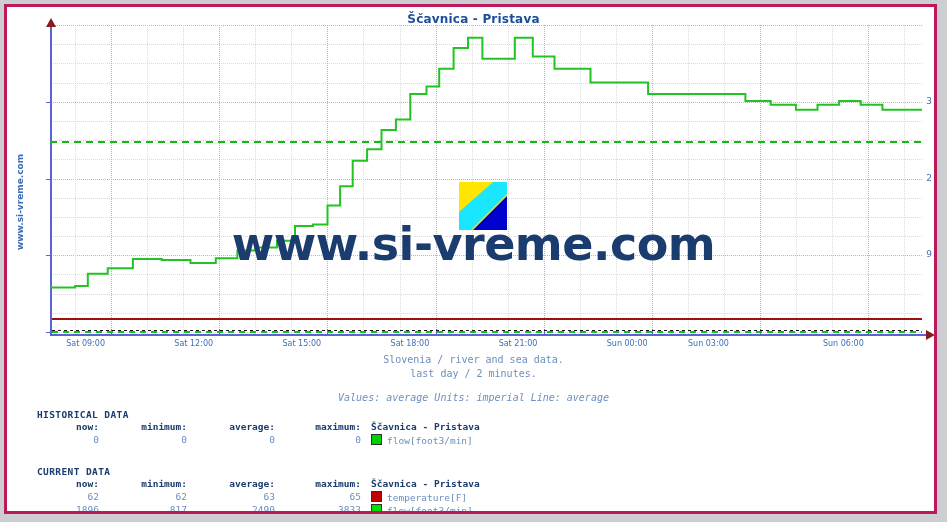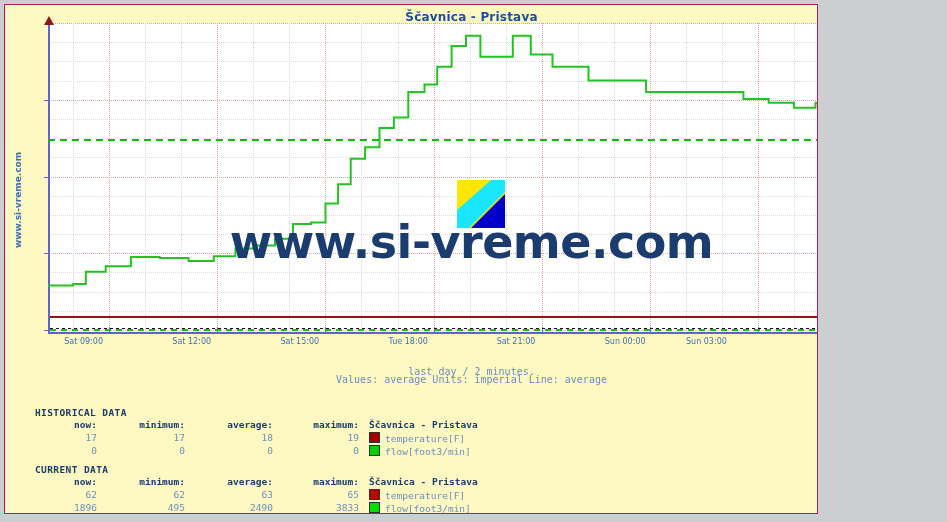--- a/index.html
+++ b/index.html
@@ -2,23 +2,23 @@
 <html><head>
 <meta charset="utf-8">
 <style>
   html,body{margin:0;padding:0;}
   body{
     width:947px;height:522px;overflow:hidden;
     background:#ccced2;
     font-family:"DejaVu Sans Mono", monospace;
   }
   #page{
-    position:absolute;left:4px;top:4px;width:814px;height:510px;
-    background:#fef9c3;
-    border:1px solid #be185d;
+    position:absolute;left:4px;top:4px;width:933px;height:510px;
+    background:#ffffff;
+    border:3px solid #be185d;
     box-sizing:border-box;
     overflow:hidden;
   }
   
   #chart-title{
     position:absolute;left:0;top:5px;width:933px;text-align:center;
     font-family:"DejaVu Sans", sans-serif;
     font-size:12px;font-weight:bold;color:#1b4f9c;
     letter-spacing:0.2px;
   }
@@ -112,21 +112,21 @@
     position:absolute;left:452px;top:175px;width:48px;height:48px;
   }
   
   .subtitle{
     position:absolute;left:0;width:933px;text-align:center;
     font-family:"DejaVu Sans Mono", monospace;
     font-size:10px;color:#6b8fbf;
   }
   #sub1{top:347px;}
   #sub2{top:361px;}
-  #sub3{top:369px;}
+  #sub3{top:385px;font-style:italic;}
   
   .data-block{position:absolute;left:18px;font-size:9.5px;}
   .block-title{
     font-family:"DejaVu Sans Mono", monospace;
     font-size:9.5px;font-weight:bold;color:#1b3c6e;
     letter-spacing:0.4px;
     margin-left:12px;
   }
   table.dt{border-collapse:collapse;font-family:"DejaVu Sans Mono", monospace;font-size:9.5px;}
   table.dt td{padding:0 0 0 0;height:13px;}
@@ -205,21 +205,21 @@
         <div class="ytick-label" style="top: 165.5px;">2 k</div>
         <div class="tick-mark-y" style="top: 171.5px;"></div>
         <div class="ytick-label" style="top: 88.75px;">3 k</div>
         <div class="tick-mark-y" style="top: 94.75px;"></div>
         <div class="xtick-label" style="left: 59.2562px;">Sat 09:00</div>
         <div class="tick-mark-x" style="left: 104.256px;"></div>
         <div class="xtick-label" style="left: 167.355px;">Sat 12:00</div>
         <div class="tick-mark-x" style="left: 212.355px;"></div>
         <div class="xtick-label" style="left: 275.455px;">Sat 15:00</div>
         <div class="tick-mark-x" style="left: 320.455px;"></div>
-        <div class="xtick-label" style="left: 383.554px;">Tue 18:00</div>
+        <div class="xtick-label" style="left: 383.554px;">Sat 18:00</div>
         <div class="tick-mark-x" style="left: 428.554px;"></div>
         <div class="xtick-label" style="left: 491.653px;">Sat 21:00</div>
         <div class="tick-mark-x" style="left: 536.653px;"></div>
         <div class="xtick-label" style="left: 599.752px;">Sun 00:00</div>
         <div class="tick-mark-x" style="left: 644.752px;"></div>
         <div class="xtick-label" style="left: 681px;">Sun 03:00</div>
         <div class="tick-mark-x" style="left: 752.851px;"></div>
         <div class="xtick-label" style="left: 815.95px;">Sun 06:00</div>
         <div class="tick-mark-x" style="left: 860.95px;"></div>
       </div>
@@ -235,42 +235,36 @@
       <polyline id="flow-path" fill="none" stroke="#22c322" stroke-width="2" points="0.0,262.4 25.2,262.4 25.2,260.9 37.8,260.9 37.8,248.7 57.7,248.7 57.7,243.3 82.9,243.3 82.9,234.1 111.7,234.1 111.7,234.9 140.5,234.9 140.5,237.9 165.8,237.9 165.8,233.3 187.4,233.3 187.4,225.6 205.4,225.6 205.4,222.6 227.0,222.6 227.0,215.7 245.0,215.7 245.0,201.1 263.0,201.1 263.0,199.6 277.5,199.6 277.5,180.4 290.1,180.4 290.1,161.2 302.7,161.2 302.7,135.8 317.1,135.8 317.1,124.3 331.5,124.3 331.5,105.1 345.9,105.1 345.9,94.4 360.3,94.4 360.3,69.1 376.5,69.1 376.5,61.4 389.2,61.4 389.2,43.7 403.6,43.7 403.6,23.0 418.0,23.0 418.0,12.8 432.4,12.8 432.4,33.8 448.6,33.8 448.6,33.8 464.8,33.8 464.8,12.8 482.8,12.8 482.8,31.5 504.5,31.5 504.5,43.7 522.5,43.7 522.5,43.7 540.5,43.7 540.5,57.6 558.5,57.6 558.5,57.6 576.5,57.6 576.5,57.6 598.1,57.6 598.1,69.1 623.4,69.1 623.4,69.1 645.0,69.1 645.0,69.1 670.2,69.1 670.2,69.1 695.4,69.1 695.4,76.0 720.7,76.0 720.7,79.8 745.9,79.8 745.9,84.8 767.5,84.8 767.5,79.8 789.1,79.8 789.1,76.0 810.7,76.0 810.7,79.8 832.4,79.8 832.4,84.8 872.0,84.8 872.0,84.8"></polyline>
     </svg>
     <div id="watermark">www.si-vreme.com</div>
     <svg id="logo" viewBox="0 0 48 48">
       <rect x="0" y="0" width="48" height="48" fill="#ffe600"></rect>
       <polygon points="0,48 48,48 48,14 14,48" fill="#0000cc"></polygon>
       <polygon points="0,48 0,30 34,0 48,0 48,12 12,48" fill="#1ae6ff"></polygon>
     </svg>
   </div>
 
+  <div class="subtitle" id="sub1">Slovenia / river and sea data.</div>
   <div class="subtitle" id="sub2">last day / 2 minutes.</div>
   <div class="subtitle" id="sub3">Values: average  Units: imperial  Line: average</div>
 
   <div class="data-block" id="block-historical" style="top:402px;">
     <div class="block-title">HISTORICAL DATA</div>
     <table class="dt">
         <tbody>
           <tr>
             <td class="hdr c-now">now:</td>
             <td class="hdr c-min">minimum:</td>
             <td class="hdr c-avg">average:</td>
             <td class="hdr c-max">maximum:</td>
             <td class="hdr nm-cell" style="padding-left: 24px;">Ščavnica - Pristava</td>
           </tr>
           <tr>
-            <td class="num c-now">17</td>
-            <td class="num c-min">17</td>
-            <td class="num c-avg">18</td>
-            <td class="num c-max">19</td>
-            <td class="nm-cell" style="padding-left: 14px;"><span class="swatch" style="background: rgb(160, 0, 0); border: 1px solid rgb(48, 48, 48);"></span><span class="sname">temperature[F]</span></td>
-          </tr>
-          <tr>
             <td class="num c-now">0</td>
             <td class="num c-min">0</td>
             <td class="num c-avg">0</td>
             <td class="num c-max">0</td>
             <td class="nm-cell" style="padding-left: 14px;"><span class="swatch" style="background: rgb(0, 208, 0); border: 1px solid rgb(48, 48, 48);"></span><span class="sname">flow[foot3/min]</span></td>
           </tr>
         </tbody>
       </table>
   </div>
 
@@ -287,21 +281,21 @@
           </tr>
           <tr>
             <td class="num c-now">62</td>
             <td class="num c-min">62</td>
             <td class="num c-avg">63</td>
             <td class="num c-max">65</td>
             <td class="nm-cell" style="padding-left: 14px;"><span class="swatch" style="background: rgb(192, 0, 0); border: 1px solid rgb(48, 48, 48);"></span><span class="sname">temperature[F]</span></td>
           </tr>
           <tr>
             <td class="num c-now">1896</td>
-            <td class="num c-min">495</td>
+            <td class="num c-min">817</td>
             <td class="num c-avg">2490</td>
             <td class="num c-max">3833</td>
             <td class="nm-cell" style="padding-left: 14px;"><span class="swatch" style="background: rgb(0, 224, 0); border: 1px solid rgb(48, 48, 48);"></span><span class="sname">flow[foot3/min]</span></td>
           </tr>
         </tbody>
       </table>
   </div>
 
 </div>
 

